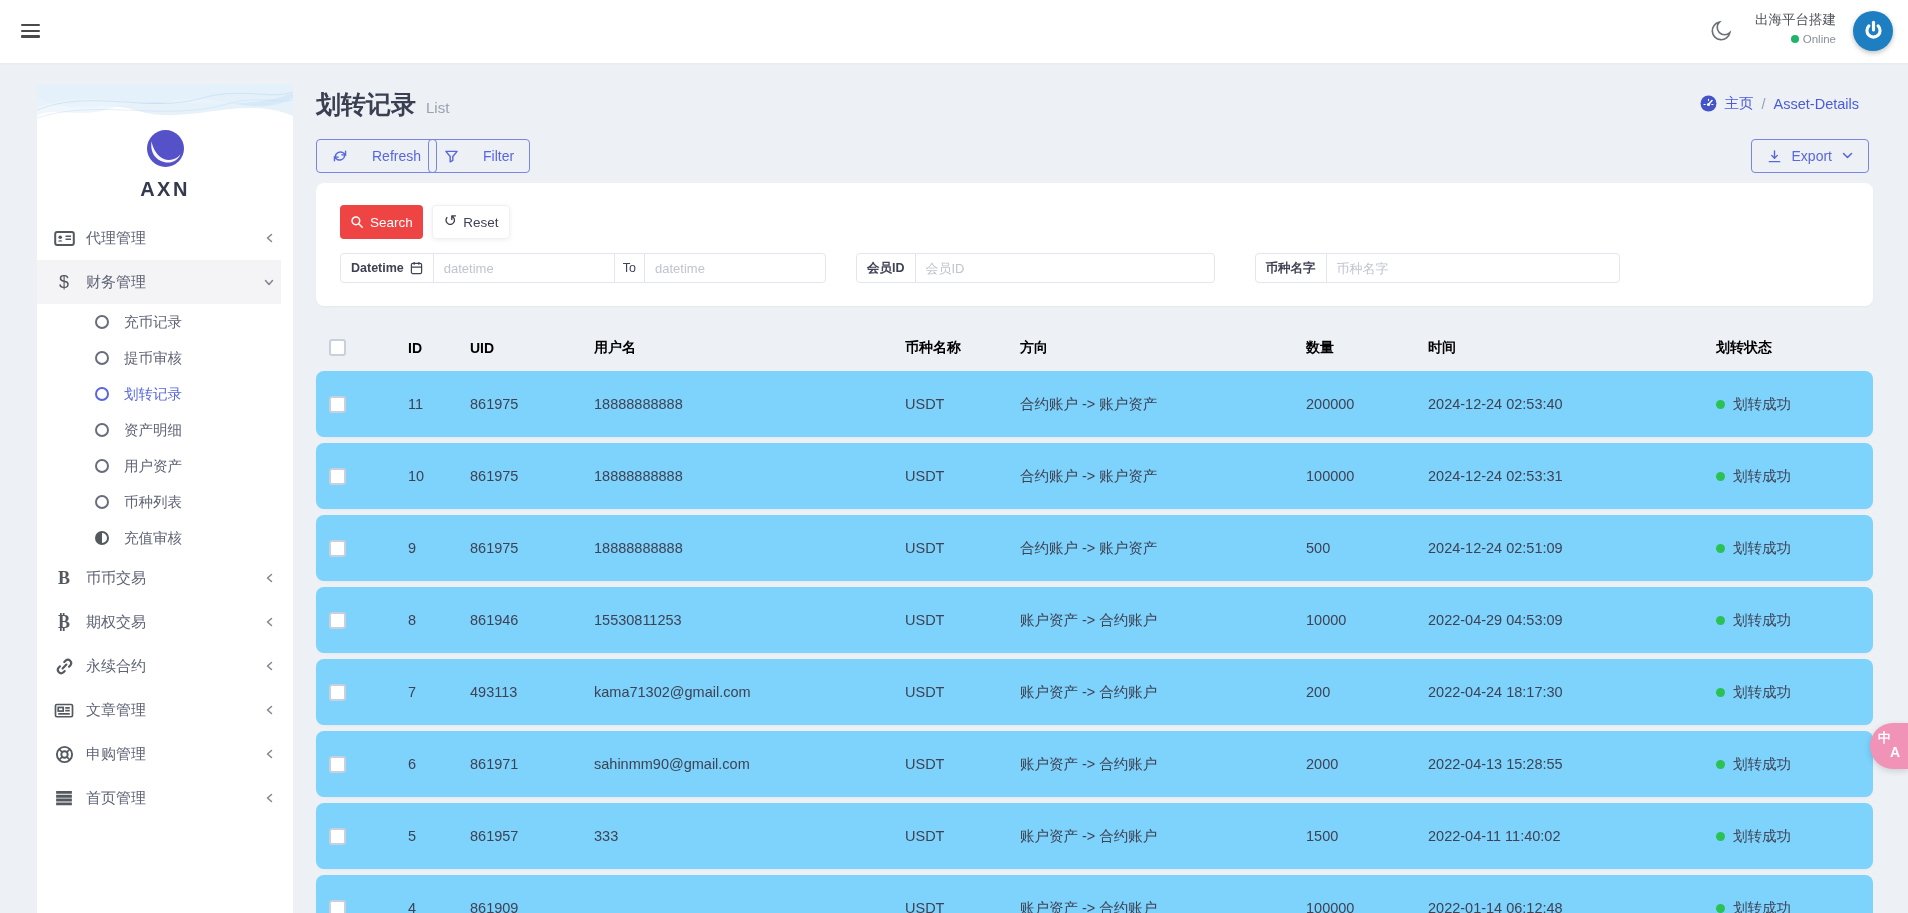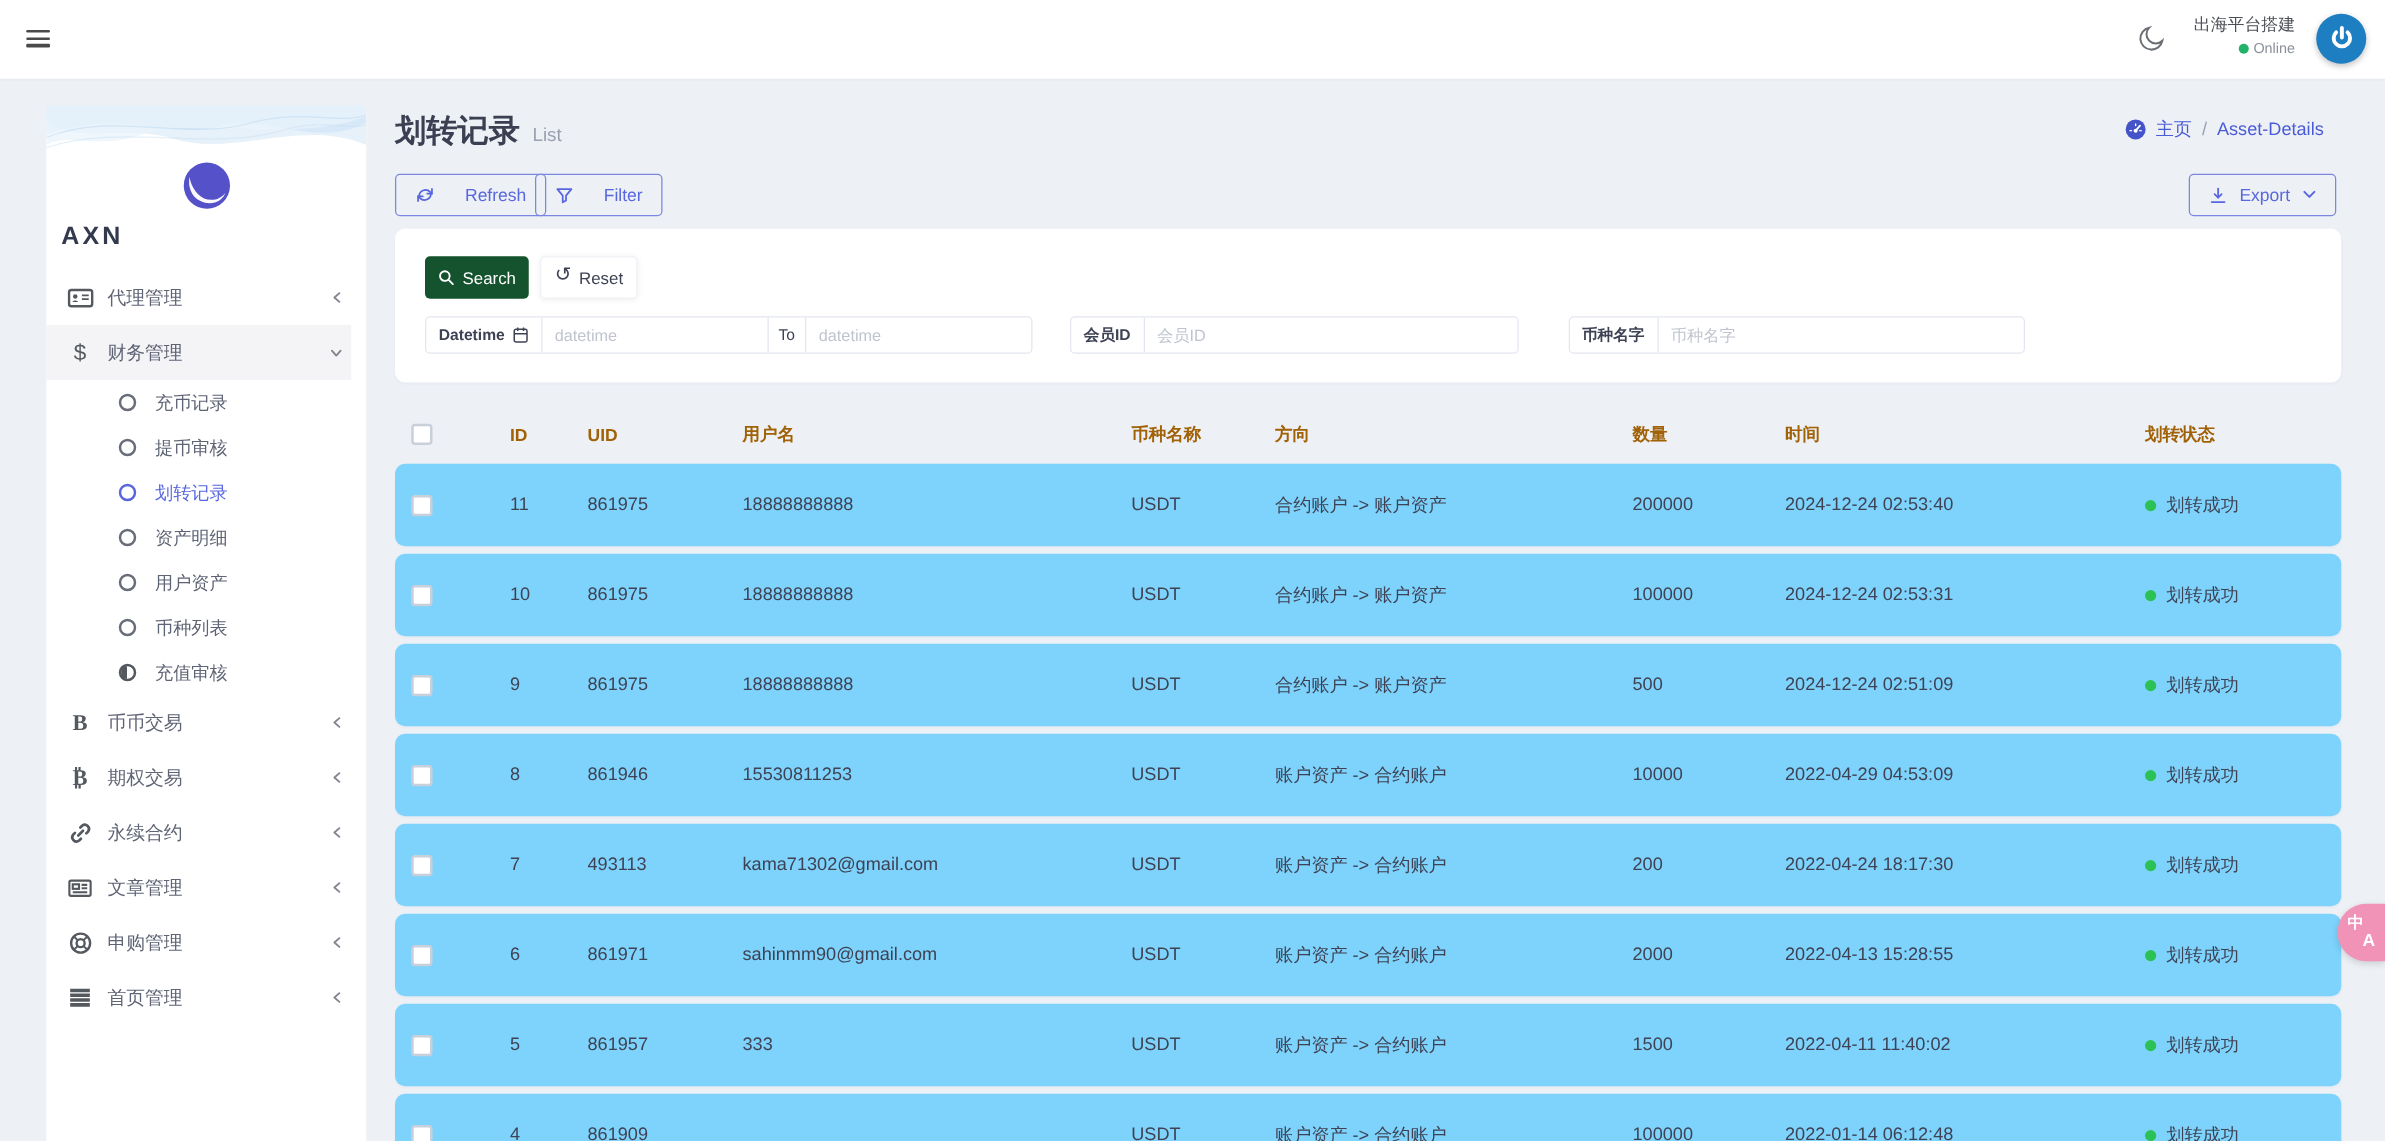--- a/index.html
+++ b/index.html
@@ -12,21 +12,21 @@
   .moon-btn { position:absolute; left:1708px; top:18px; width:28px; height:28px; }
   .brand { position:absolute; right:72px; top:11px; text-align:right; }
   .brand-name { font-size:13.5px; color:#4c4f56; }
   .brand-status { margin-top:4px; font-size:11.5px; color:#8a8f98; display:flex; align-items:center; justify-content:flex-end; gap:4px;}
   .gdot { width:8px; height:8px; border-radius:50%; background:#22b36b; display:inline-block; }
   .avatar { position:absolute; right:15px; top:11px; width:40px; height:40px; border-radius:50%; background:#1d7fc1; box-shadow:0 2px 5px rgba(0,0,0,.25); display:flex; align-items:center; justify-content:center; }
   
   .sidebar { position:absolute; left:37px; top:84px; width:256px; bottom:0; background:#fff; border-radius:6px 6px 0 0; overflow:hidden; }
   .wave { position:absolute; top:0; left:0; }
   .logo-badge { position:absolute; top:46px; left:110px; width:37px; height:37px; border-radius:50%; background:#5551c9; }
-  .logo-text { position:absolute; top:94px; left:12px; width:100%; font-size:20px; font-weight:700; letter-spacing:2.5px; color:#343a4e; }
+  .logo-text { position:absolute; top:94px; left:0; width:100%; text-align:center; font-size:20px; font-weight:700; letter-spacing:2.5px; color:#343a4e; }
   .nav { position:absolute; top:132px; left:0; right:0; }
   .mi { height:44px; display:flex; align-items:center; padding:0 18px 0 15px; font-size:15px; color:#5f6475; cursor:pointer; }
   .mi.hl { background:#f4f4f7; margin-right:12px; padding-right:6px; }
   .mi .ic { width:24px; display:flex; justify-content:center; align-items:center; color:#54595f; }
   .mi .lbl { flex:1; margin-left:10px; }
   .smi { height:36px; display:flex; align-items:center; padding-left:58px; font-size:14.5px; color:#5f6475; cursor:pointer; }
   .smi .cir { width:14px; height:14px; border:2px solid #686d79; border-radius:50%; margin-right:15px; flex:none; }
   .smi.active { color:#5867dd; font-weight:500; }
   .smi.active .cir { border-color:#5867dd; }
   .smi .cir.half { background:linear-gradient(to right,#54595f 0 50%,transparent 50% 100%); border-color:#54595f; }
@@ -39,33 +39,33 @@
   .page-sub { font-size:15px; font-weight:400; color:#9aa1b0; margin-left:10px; }
   .breadcrumb { position:absolute; right:14px; top:10px; display:flex; align-items:center; gap:8px; font-size:14.5px; color:#4a5bd8; }
   .breadcrumb .sep { color:#97a0b6; }
   .toolbar-btn { position:absolute; top:55px; height:34px; border:1px solid #7a86e0; color:#5867dd; border-radius:4px; background:transparent; font-size:14px; display:inline-flex; align-items:center; gap:24px; padding:0 15px; cursor:pointer; font-family:inherit; }
   .b-refresh { left:0; }
   .b-filter { left:112px; }
   .b-export { right:4px; padding:0 15px; gap:10px; }
   
   .search-card { position:absolute; left:0; top:99px; width:1557px; height:123px; background:#fff; border-radius:8px; box-shadow:0 1px 2px rgba(56,71,109,.04); }
   .sc-buttons { position:absolute; left:24px; top:22px; display:flex; gap:9px; }
-  .btn-primary { background:#14532d; color:#fff; height:34px; border:none; border-radius:4px; padding:0 10px; font-size:13.5px; display:flex; align-items:center; gap:6px; cursor:pointer; font-family:inherit; }
+  .btn-primary { background:#ef4444; color:#fff; height:34px; border:none; border-radius:4px; padding:0 10px; font-size:13.5px; display:flex; align-items:center; gap:6px; cursor:pointer; font-family:inherit; }
   .btn-light { background:#fff; color:#3f4254; height:34px; border:1px solid #f0f1f5; border-radius:4px; padding:0 11px; font-size:13.5px; display:flex; align-items:center; gap:6px; box-shadow:0 1px 5px rgba(0,0,0,.07); cursor:pointer; font-family:inherit; }
   .undo-glyph { font-size:16px; line-height:1; color:#3f4254; margin-top:-2px; }
   .filters { position:absolute; top:70px; left:24px; display:flex; }
   .ig { display:flex; height:30px; border:1px solid #e4e6ef; border-radius:4px; background:#fff; align-items:stretch; }
   .ig-label { display:flex; align-items:center; gap:6px; padding:0 10px; font-size:12.5px; font-weight:700; color:#3f4254; border-right:1px solid #e4e6ef; white-space:nowrap; }
   .ig-sep { display:flex; align-items:center; padding:0 8px; font-size:12.5px; color:#3f4254; border-right:1px solid #e4e6ef; border-left:1px solid #e4e6ef; }
   .ig input { border:none; outline:none; padding:0 10px; font-size:13px; color:#3f4254; background:transparent; font-family:inherit; }
   .ig input::placeholder { color:#c0c4cf; }
   
   .table-wrap { position:absolute; top:246px; left:0; width:1557px; }
   .grid { display:grid; grid-template-columns:92px 62px 124px 311px 115px 286px 122px 288px auto; align-items:center; }
-  .thead { height:35px; font-weight:700; font-size:14px; color:#a16207; }
+  .thead { height:35px; font-weight:700; font-size:14px; color:#000000; }
   .trow { height:66px; background:#7dd3fc; border-radius:8px; margin-top:6px; font-size:14.5px; color:#3f4254; box-shadow:0 1px 2px rgba(56,71,109,.03); }
   .cb { width:17px; height:17px; border:2px solid #c9cfdb; border-radius:3px; background:#fff; margin-left:13px; cursor:pointer; }
   .status { display:flex; align-items:center; gap:8px; }
   .dot { width:9px; height:9px; border-radius:50%; background:#2bc155; flex:none; }
   
   .fab { position:absolute; right:0; top:723px; width:38px; height:46px; background:#f192b7; border-radius:23px 0 0 23px; box-shadow:0 2px 6px rgba(0,0,0,.15); color:#fff; }
   .fab .zh { position:absolute; left:8px; top:6px; font-size:13px; font-weight:700; }
   .fab .en { position:absolute; left:20px; top:21px; font-size:14px; font-weight:700; }
   svg { display:block; }
 </style>

